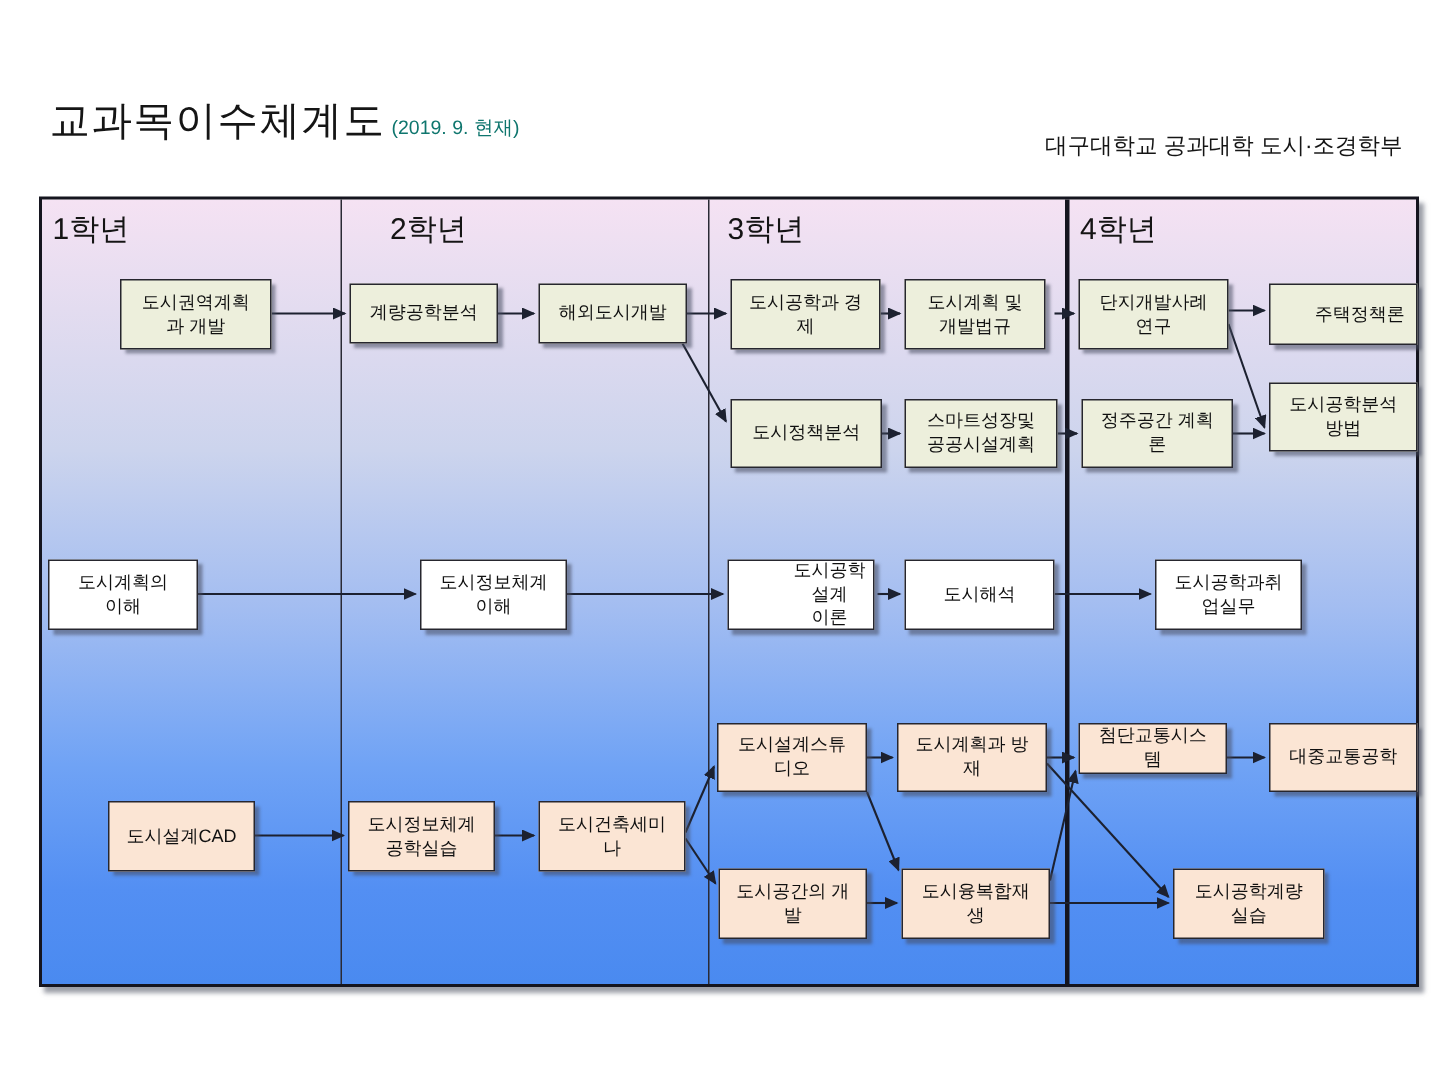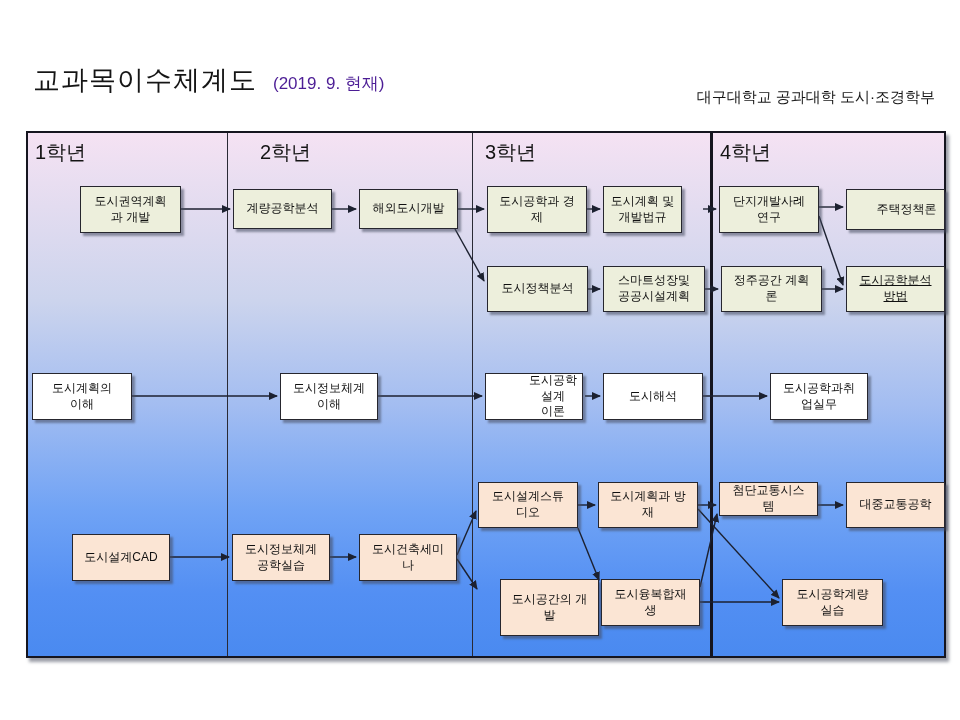--- a/index.html
+++ b/index.html
@@ -2,21 +2,21 @@
 <html><head>
 <meta charset="utf-8">
 <style>
   * { margin:0; padding:0; box-sizing:border-box; }
   html,body { width:960px; height:720px; background:#fff; overflow:hidden;
               font-family:"Liberation Sans","DejaVu Sans",sans-serif; color:#111; }
   #canvas { position:relative; width:960px; height:720px; background:#fff; }
 
   
   .title { position:absolute; left:33px; top:62px; font-size:27px; letter-spacing:1px; color:#151515; }
-  .date-note { font-size:17px; letter-spacing:0; margin-left:16px; color:#4c1d95; }
+  .date-note { font-size:13px; letter-spacing:0; margin-left:4px; color:#0f766e; }
   .dept { position:absolute; right:25px; top:88px; font-size:15px; color:#151515; }
 
   
   .frame { position:absolute; left:26px; top:131px; width:920px; height:527px;
            border:2px solid #15151f;
            background:linear-gradient(180deg,#f5e2f3 0%,#e3dcf0 14%,#ccd4ed 32%,#a3bdf1 52%,#70a3f5 72%,#538ff3 88%,#4a8af0 100%);
            box-shadow:3px 4px 3px rgba(90,95,110,0.6); }
   .vdiv { position:absolute; top:0; bottom:0; width:1px; background:#2a2a35; }
   .vdiv.thick { width:3px; background:#15151f; }
   .col-label { position:absolute; top:6px; font-size:20px; color:#141414; }
@@ -89,32 +89,32 @@
       <line x1="818" y1="505" x2="843" y2="505"></line>
     </g>
   </svg>
 
   <div class="box cream" style="left:80px;top:186px;width:101px;height:47px;">도시권역계획
 과 개발</div>
   <div class="box cream" style="left:233px;top:189px;width:99px;height:40px;">계량공학분석</div>
   <div class="box cream" style="left:487px;top:186px;width:100px;height:47px;">도시공학과 경
 제</div>
   <div class="box cream" style="left:359px;top:189px;width:99px;height:40px;">해외도시개발</div>
-  <div class="box cream" style="left:603px;top:186px;width:79px;height:47px;">도시계획 및
+  <div class="box cream" style="left:603px;top:186px;width:94px;height:47px;">도시계획 및
 개발법규</div>
   <div class="box cream" style="left:719px;top:186px;width:100px;height:47px;">단지개발사례
 연구</div>
   <div class="box cream" style="left:846px;top:189px;width:99px;height:41px;padding-left:24px;">주택정책론</div>
 
   <div class="box cream" style="left:487px;top:266px;width:101px;height:46px;">도시정책분석</div>
   <div class="box cream" style="left:603px;top:266px;width:102px;height:46px;">스마트성장및
 공공시설계획</div>
   <div class="box cream" style="left:721px;top:266px;width:101px;height:46px;">정주공간 계획
 론</div>
-  <div class="box cream" style="left:846px;top:266px;width:99px;height:46px;text-decoration:underline;">도시공학분석
+  <div class="box cream" style="left:846px;top:255px;width:99px;height:46px;">도시공학분석
 방법</div>
 
   <div class="box white" style="left:32px;top:373px;width:100px;height:47px;">도시계획의
 이해</div>
   <div class="box white" style="left:280px;top:373px;width:98px;height:47px;">도시정보체계
 이해</div>
   <div class="box white" style="left:485px;top:373px;width:98px;height:47px;padding-left:40px;">도시공학설계
 이론</div>
   <div class="box white" style="left:603px;top:373px;width:100px;height:47px;">도시해석</div>
   <div class="box white" style="left:770px;top:373px;width:98px;height:47px;">도시공학과취
@@ -126,20 +126,20 @@
 재</div>
   <div class="box peach" style="left:719px;top:482px;width:99px;height:34px;">첨단교통시스
 템</div>
   <div class="box peach" style="left:846px;top:482px;width:99px;height:46px;">대중교통공학</div>
 
   <div class="box peach" style="left:72px;top:534px;width:98px;height:47px;">도시설계CAD</div>
   <div class="box peach" style="left:232px;top:534px;width:98px;height:47px;">도시정보체계
 공학실습</div>
   <div class="box peach" style="left:359px;top:534px;width:98px;height:47px;">도시건축세미
 나</div>
-  <div class="box peach" style="left:500px;top:579px;width:99px;height:57px;">도시공간의 개
+  <div class="box peach" style="left:479px;top:579px;width:99px;height:47px;">도시공간의 개
 발</div>
   <div class="box peach" style="left:601px;top:579px;width:99px;height:47px;">도시융복합재
 생</div>
   <div class="box peach" style="left:782px;top:579px;width:101px;height:47px;">도시공학계량
 실습</div>
 
 </div>
 
 </body></html>

